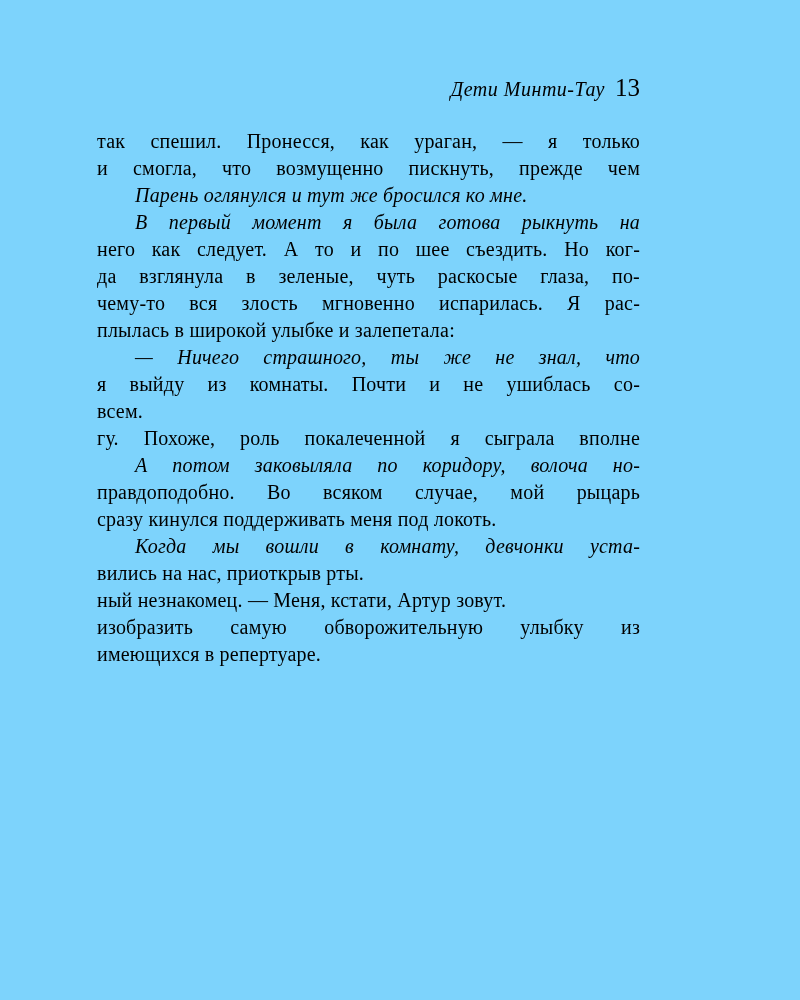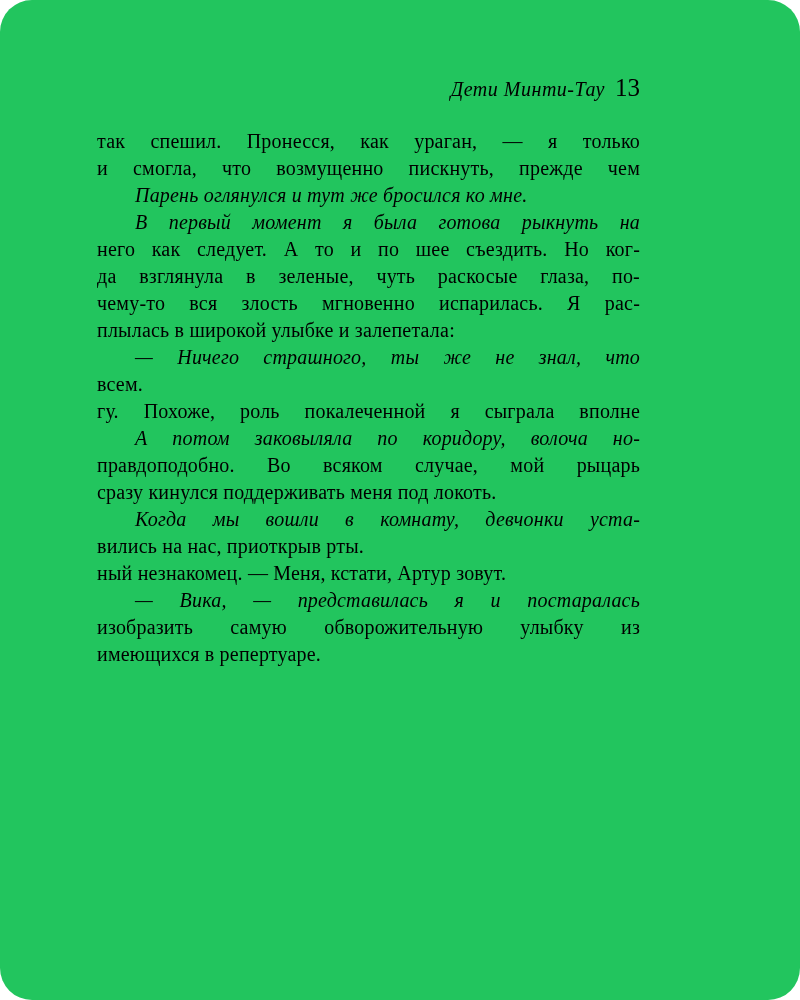--- a/index.html
+++ b/index.html
@@ -4,25 +4,24 @@
 <style>
   html, body {
     margin: 0;
     padding: 0;
     background: #ffffff;
   }
   .page {
     position: relative;
     width: 800px;
     height: 1000px;
-    background: #22c55e;
+    background: #7dd3fc;
     color: #000000;
     font-family: "Liberation Serif", "DejaVu Serif", serif;
     overflow: hidden;
-    border-radius: 32px;
   }
   .running-header {
     position: absolute;
     top: 74px;
     left: 97px;
     width: 543px;
     text-align: right;
     white-space: nowrap;
   }
   .running-title {
@@ -78,34 +77,34 @@
       </div>
       <div class="paragraph">
         <div class="line indent">В первый момент я была готова рыкнуть на</div>
         <div class="line">него как следует. А то и по шее съездить. Но ког-</div>
         <div class="line">да взглянула в зеленые, чуть раскосые глаза, по-</div>
         <div class="line">чему-то вся злость мгновенно испарилась. Я рас-</div>
         <div class="line last">плылась в широкой улыбке и залепетала:</div>
       </div>
       <div class="paragraph">
         <div class="line indent">— Ничего страшного, ты же не знал, что</div>
+        <div class="line">я выйду из комнаты. Почти и не ушиблась со-</div>
         <div class="line last">всем.</div>
       </div>
       <div class="paragraph">
         <div class="line">гу. Похоже, роль покалеченной я сыграла вполне</div>
         <div class="line indent">А потом заковыляла по коридору, волоча но-</div>
         <div class="line">правдоподобно. Во всяком случае, мой рыцарь</div>
         <div class="line last">сразу кинулся поддерживать меня под локоть.</div>
       </div>
       <div class="paragraph">
         <div class="line indent">Когда мы вошли в комнату, девчонки уста-</div>
         <div class="line last">вились на нас, приоткрыв рты.</div>
       </div>
       <div class="paragraph">
         <div class="line last">ный незнакомец. — Меня, кстати, Артур зовут.</div>
       </div>
       <div class="paragraph">
-        <div class="line indent">— Вика, — представилась я и постаралась</div>
         <div class="line">изобразить самую обворожительную улыбку из</div>
         <div class="line last">имеющихся в репертуаре.</div>
       </div>
     </div>
 </div>
 
 </body></html>

